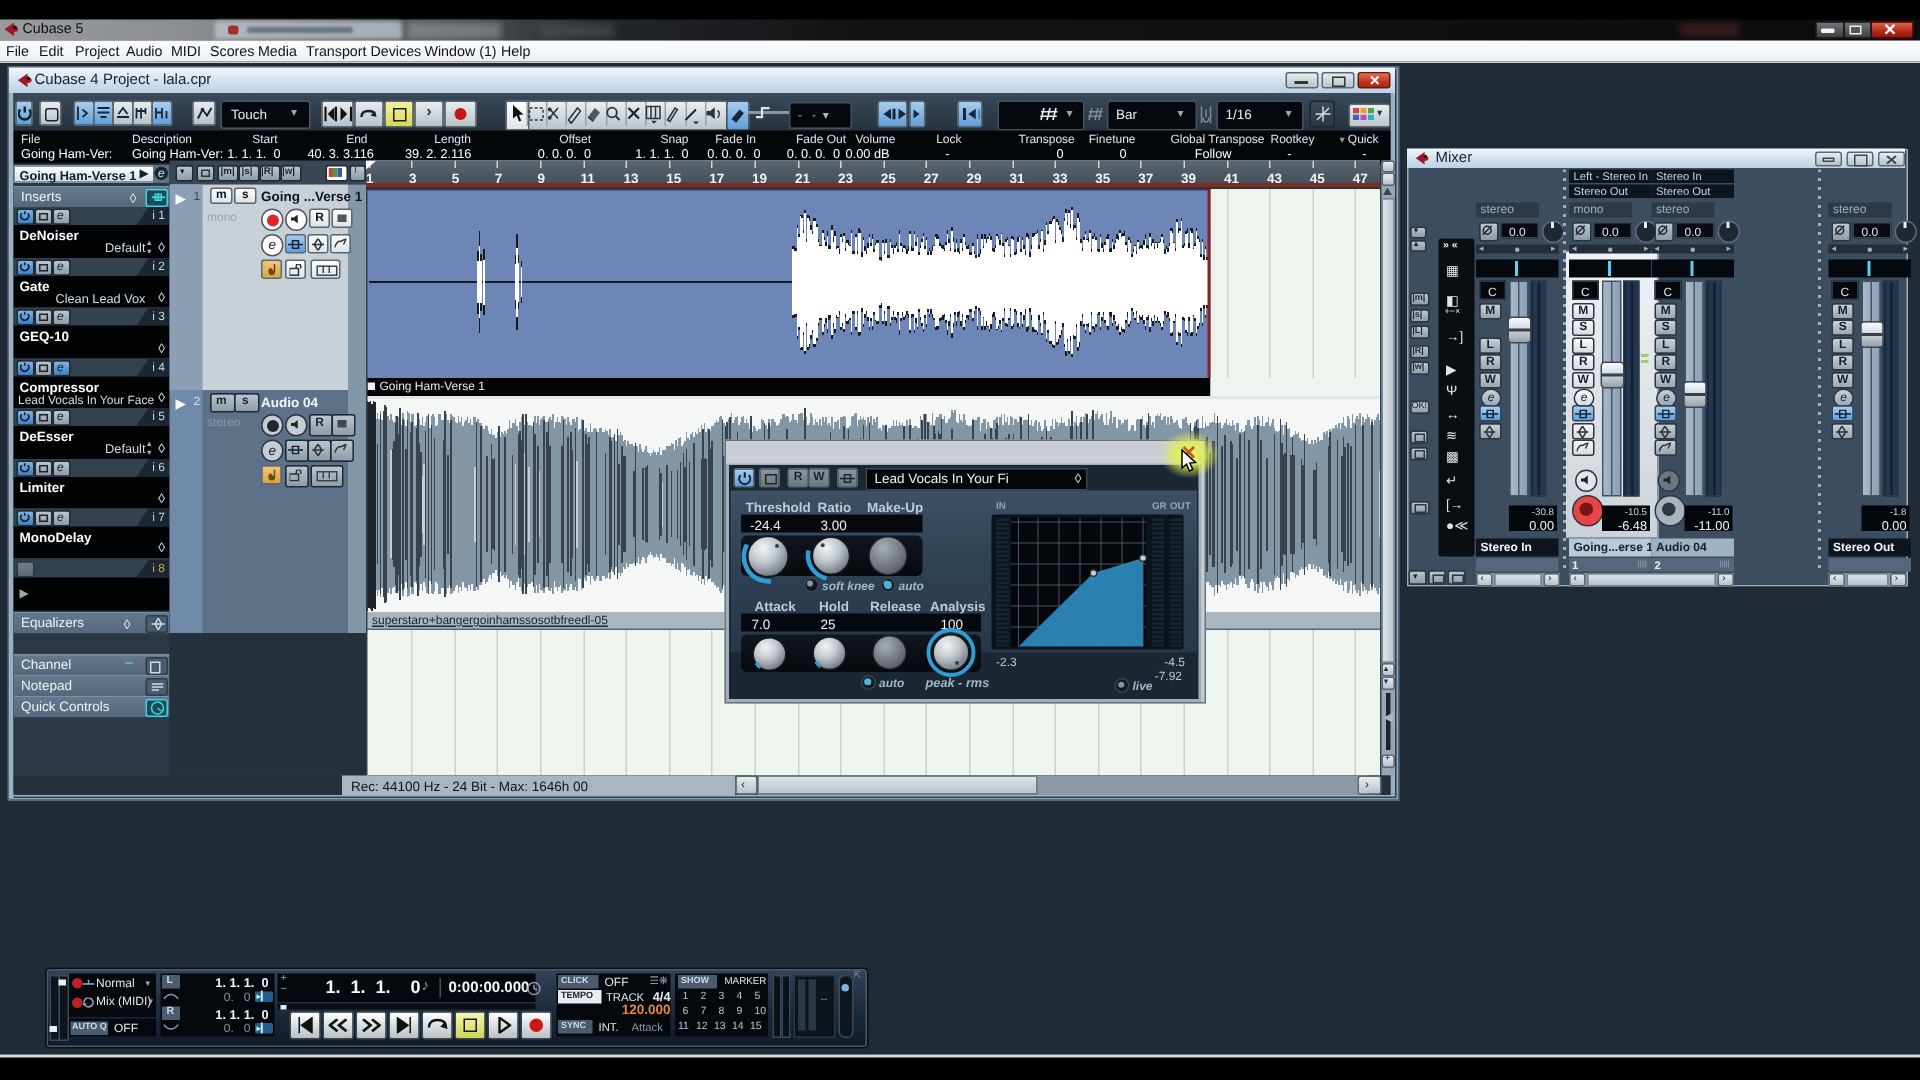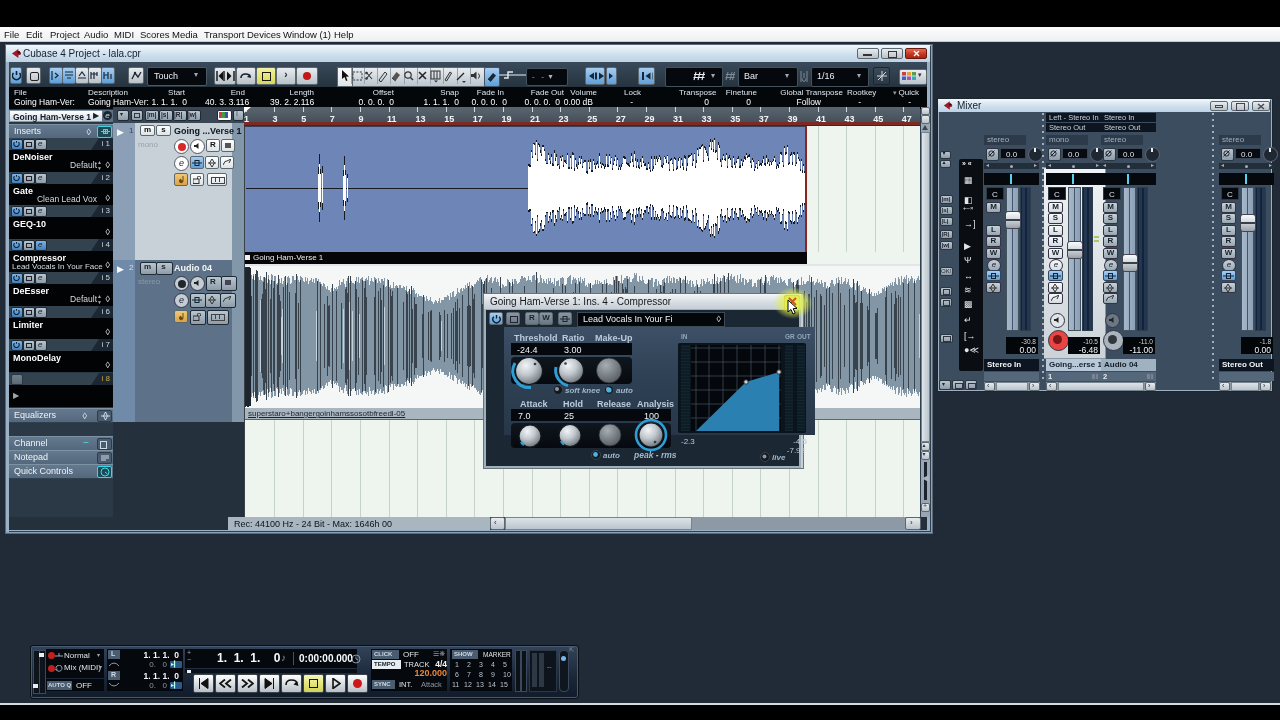--- a/index.html
+++ b/index.html
@@ -50,20 +50,42 @@
 #transport{left:30px;top:645px;width:547px;height:52px;background:linear-gradient(#33435a,#1a2738 60%,#101b2a);border:1px solid #0a1018;border-radius:3px;box-shadow:0 0 0 1px #4a5a6e inset;}
 
 #mixer{left:937px;top:98px;width:334px;height:292px;background:#3c4d60;border:1px solid #1c262e;box-shadow:0 0 0 1px #9eb0c0 inset;}
 
 #comp{left:483px;top:293px;width:319px;height:174px;background:#c8ced4;border:1px solid #6a737a;}
 </style>
 </head>
 <body>
 <div id="stage">
  <div class="abs" id="desk"></div>
+ <div class="abs" id="winbar">
+   <div class="abs" style="left:143px;top:1px;width:125px;height:12px;background:rgba(185,195,205,.8);border-radius:3px 3px 0 0;filter:blur(1.5px);"></div>
+   <div class="abs" style="left:152px;top:4px;width:7px;height:6px;background:#a03030;border-radius:2px;filter:blur(0.5px);"></div>
+   <div class="abs" style="left:165px;top:5px;width:70px;height:4px;background:rgba(90,100,110,.8);filter:blur(1px);"></div>
+   <div class="abs" style="left:272px;top:2px;width:62px;height:11px;background:rgba(150,160,168,.55);filter:blur(2px);"></div>
+   <div class="abs" style="left:360px;top:3px;width:50px;height:9px;background:rgba(90,98,105,.4);filter:blur(2px);"></div>
+   <div class="abs" style="left:1120px;top:2px;width:40px;height:10px;background:rgba(100,40,40,.45);filter:blur(2px);"></div>
+   <svg class="abs" style="left:2px;top:1px" width="12" height="11" viewBox="0 0 13 12">
+        <path d="M1 6 L8 1 L8 4 Q11 4 11 6 Q11 8 8 8 L8 11 Z" fill="#a01828"></path>
+        <circle cx="8.5" cy="4.6" r="1.4" fill="#30060c"></circle>
+      </svg>
+   <div class="tx" style="left:15px;top:1px;font-size:9.5px;color:#0c0e10;">Cubase 5</div>
+
+   <div class="abs" style="left:1210px;top:1px;width:18px;height:10px;background:linear-gradient(#72767a,#3a3e42);border:1px solid #1a1a1a;border-radius:0 0 2px 2px;"></div>
+   <div class="abs" style="left:1214px;top:6px;width:9px;height:2.5px;background:#f2f2f2;border-radius:1px;"></div>
+   <div class="abs" style="left:1229px;top:1px;width:17px;height:10px;background:linear-gradient(#72767a,#3a3e42);border:1px solid #1a1a1a;border-radius:0 0 2px 2px;"></div>
+   <div class="abs" style="left:1233px;top:3.5px;width:6px;height:4px;border:1.3px solid #f0f0f0;background:#555;"></div>
+   <div class="abs" style="left:1247px;top:1px;width:27px;height:10px;background:linear-gradient(#e06248,#b02818 60%,#901808);border:1px solid #4a0d05;border-radius:0 0 3px 3px;"></div>
+   <svg class="abs" style="left:1256px;top:3px" width="8" height="7" viewBox="0 0 8 7">
+        <path d="M1 0.5 L7 6.5 M7 0.5 L1 6.5" stroke="#fff" stroke-width="1.6"></path>
+      </svg>
+ </div>
  <div class="abs" id="menubar">
    <span class="menuit" style="left:4px;">File</span>
    <span class="menuit" style="left:26px;">Edit</span>
    <span class="menuit" style="left:50px;">Project</span>
    <span class="menuit" style="left:84px;">Audio</span>
    <span class="menuit" style="left:114px;">MIDI</span>
    <span class="menuit" style="left:140px;">Scores</span>
    <span class="menuit" style="left:172px;">Media</span>
    <span class="menuit" style="left:204px;">Transport</span>
    <span class="menuit" style="left:247px;">Devices</span>
@@ -1048,27 +1070,20 @@
       <div class="tx" style="left:325px;top:283px;font-size:7px;color:#223;">›</div>
       <div style="position:absolute;width:11px;height:9px;background:linear-gradient(#b9c6cf,#8d9ca8);border:1px solid #2a3640;border-radius:2px;box-sizing:border-box;left:1px;top:281px;width:12px;height:10px;"></div>
       <div style="position:absolute;width:11px;height:9px;background:linear-gradient(#b9c6cf,#8d9ca8);border:1px solid #2a3640;border-radius:2px;box-sizing:border-box;left:14px;top:281px;width:12px;height:10px;"></div>
       <div style="position:absolute;width:11px;height:9px;background:linear-gradient(#b9c6cf,#8d9ca8);border:1px solid #2a3640;border-radius:2px;box-sizing:border-box;left:27px;top:281px;width:12px;height:10px;"></div>
       <div class="tx" style="left:4px;top:281px;font-size:6px;color:#223;">▾</div>
       <div class="abs" style="left:17px;top:284px;width:6px;height:4px;border:1px solid #334;"></div>
       <div class="abs" style="left:30px;top:284px;width:6px;height:4px;border:1px solid #334;"></div>
     </div>
 
  <div class="abs" id="comp">
-  <div class="abs" style="left:0;top:0;width:317px;height:15px;background:linear-gradient(#f4f6f8,#d4dbe1 60%,#c6ced5);">
-    <div class="tx" style="left:6px;top:2px;font-size:10px;color:#16181a;">Going Ham-Verse 1: Ins. 4 - Compressor</div>
-    <div class="abs" style="left:300px;top:1px;width:14px;height:13px;background:#e8d44a;border:1px solid #b09820;border-radius:2px;"></div>
-    <svg class="abs" style="left:303px;top:3px" width="9" height="9" viewBox="0 0 9 9">
-          <path d="M1 1 L8 8 M8 1 L1 8" stroke="#c05818" stroke-width="1.8"></path>
-        </svg>
-  </div>
   <div class="abs" style="left:0;top:15px;width:317px;height:159px;background:#9fb0bd;">
     <div class="abs" style="left:2px;top:1px;width:313px;height:156px;background:#1b2733;">
 
       <div class="btn bluebtn" style="left:3px;top:2px;width:14px;height:13px;"></div>
       <svg class="abs" style="left:6px;top:4px" width="9" height="10" viewBox="0 0 9 11">
             <path d="M4.5 1 v4 M1.5 3 a4 4 0 1 0 6 0" stroke="#0d2033" stroke-width="1.5" fill="none"></path>
           </svg>
       <div class="btn" style="left:20px;top:2px;width:14px;height:13px;background:linear-gradient(#8a97a2,#6a7883);"></div>
           <div class="abs" style="left:24px;top:6px;width:6px;height:5px;border:1px solid #223;"></div>
       <div class="btn" style="left:39px;top:2px;width:14px;height:13px;background:linear-gradient(#8a97a2,#6a7883);"></div>
@@ -1078,21 +1093,21 @@
       <div class="btn" style="left:72px;top:2px;width:14px;height:13px;background:linear-gradient(#8a97a2,#6a7883);"></div>
           <svg class="abs" style="left:74px;top:6px" width="10" height="6" viewBox="0 0 10 6">
             <path d="M0 3 h10" stroke="#1a242e"></path>
             <rect x="3" y="0.5" width="4" height="5" fill="none" stroke="#1a242e"></rect>
           </svg>
       <div class="abs" style="left:91px;top:2px;width:146px;height:13px;background:#04070a;border:1px solid #3c4a58;">
         <div class="tx" style="left:5px;top:1px;font-size:9px;color:#eef2f6;">Lead Vocals In Your Fi</div>
         <span class="tx" style="right:3px;top:1px;font-size:9px;color:#dfe7ee;">◊</span>
       </div>
 
-      <div class="abs" style="left:18px;top:17px;width:311px;height:108px;background:linear-gradient(#3d5066,#2f4154 45%,#273749);">
+      <div class="abs" style="left:1px;top:17px;width:311px;height:108px;background:linear-gradient(#3d5066,#2f4154 45%,#273749);">
         <svg class="abs" style="left:0;top:0" width="311" height="138" viewBox="0 0 311 138">
               <defs>
                 <radialGradient id="kn" cx="0.38" cy="0.3" r="0.75">
                   <stop offset="0" stop-color="#f2f4f6"></stop>
                   <stop offset="0.45" stop-color="#c2c9cf"></stop>
                   <stop offset="0.8" stop-color="#8a9198"></stop>
                   <stop offset="1" stop-color="#686f76"></stop>
                 </radialGradient>
                 <radialGradient id="knd" cx="0.38" cy="0.3" r="0.75">
                   <stop offset="0" stop-color="#a7adb3"></stop>

